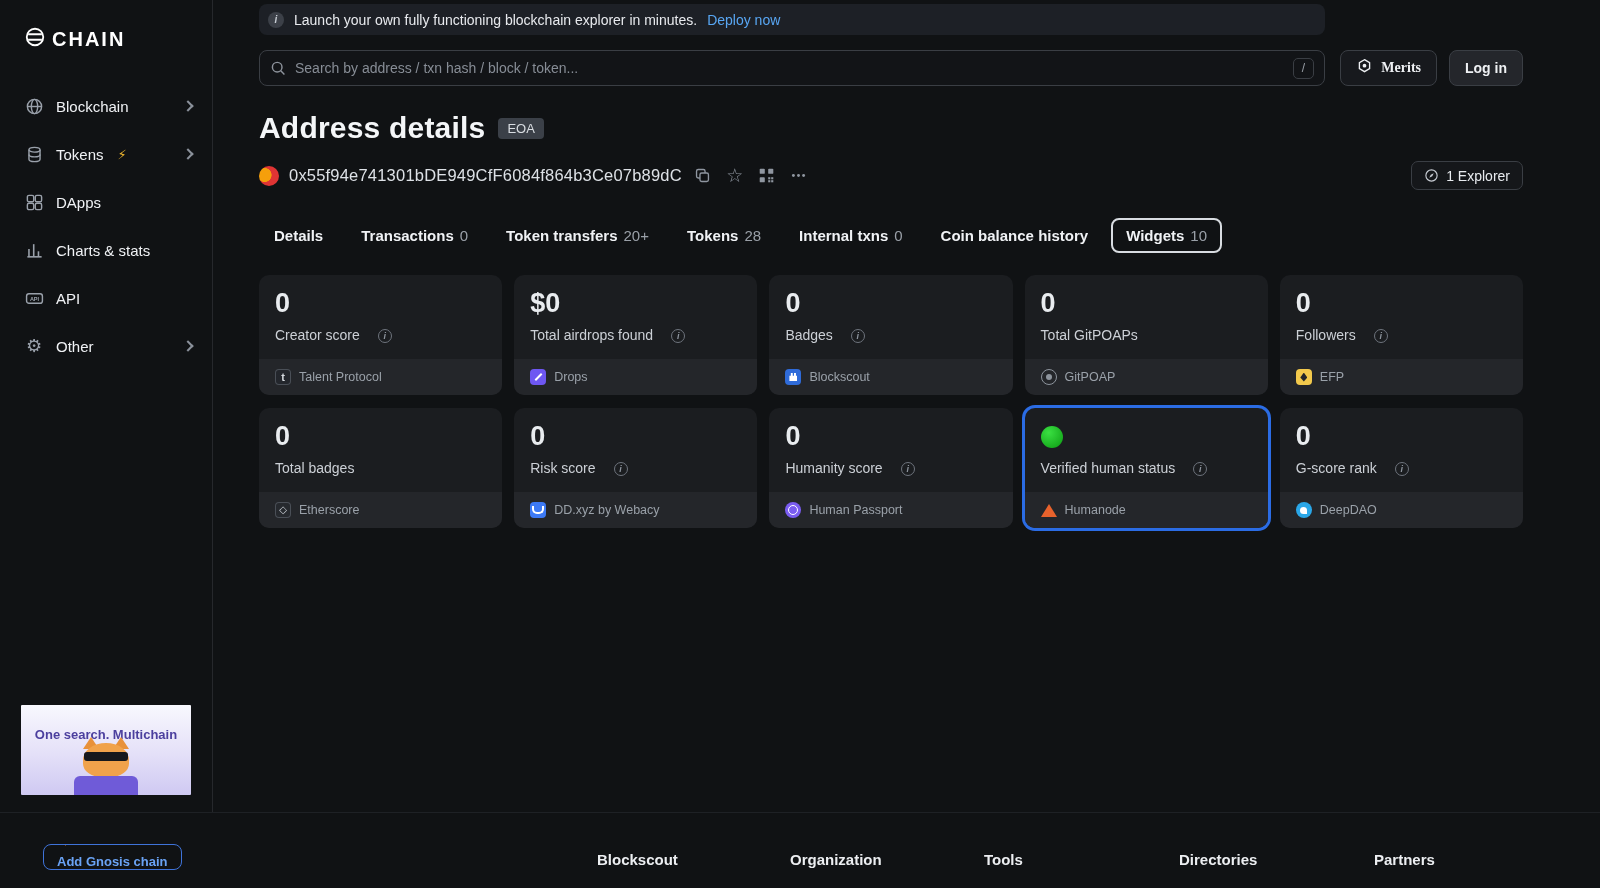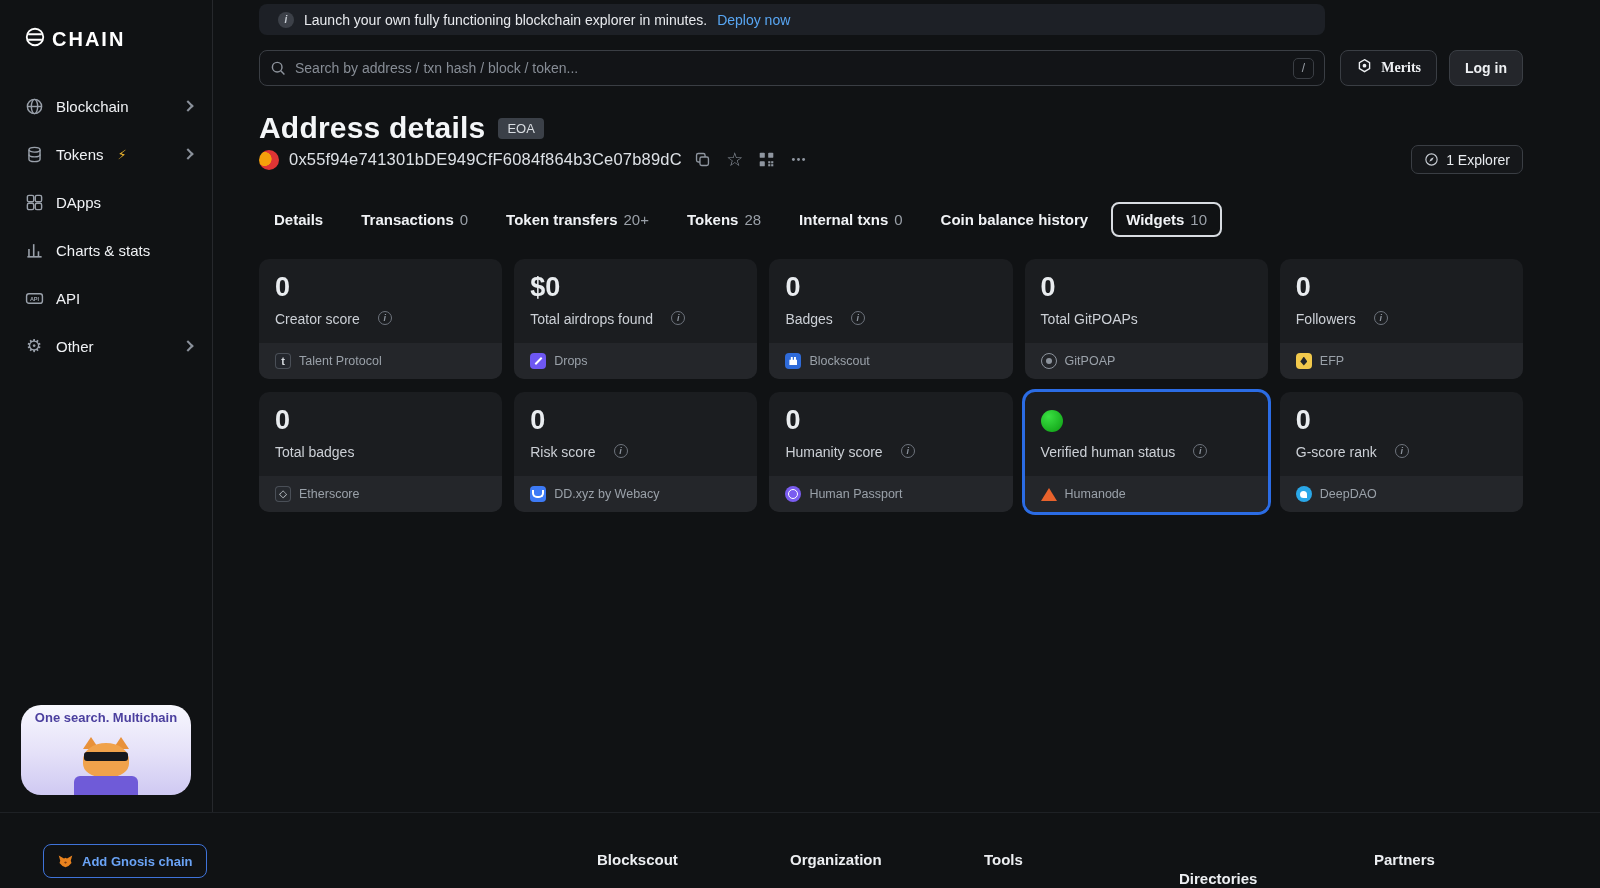--- a/index.html
+++ b/index.html
@@ -21,32 +21,32 @@
   .logo svg { width:22px; height:22px; }
   .logo-text { font-size:20px; font-weight:700; letter-spacing:2px; color:#ffffff; }
   .nav { margin-top:30px; }
   .nav-item { height:48px; display:flex; align-items:center; padding:0 20px 0 24px; gap:12px; color:#f0f2f5; font-size:15px; font-weight:500; cursor:pointer; }
   .nav-icon { width:20px; height:20px; color:#9aa1ab; display:flex; align-items:center; justify-content:center; flex:0 0 20px; }
   .nav-icon svg { width:19px; height:19px; }
   .gear-glyph { font-size:18px; line-height:1; color:#9aa1ab; }
   .bolt { color:#f3ba2f; font-size:13px; margin-left:2px; }
   .chev { margin-left:auto; width:8px; height:8px; border-right:2px solid #8b919b; border-top:2px solid #8b919b; transform:rotate(45deg); }
 
-  .promo { margin:auto 21px 0 21px; height:90px; border-radius:20px; background:linear-gradient(180deg,#f8f8fe 0%,#e4e0f8 55%,#cfc9f2 100%); position:relative; overflow:hidden; padding-top:5px; text-align:center; cursor:pointer; }
+  .promo { margin:auto 21px 0 21px; height:90px; border-radius:1px; background:linear-gradient(180deg,#f8f8fe 0%,#e4e0f8 55%,#cfc9f2 100%); position:relative; overflow:hidden; padding-top:22px; text-align:center; cursor:pointer; }
   .promo-title { color:#4b3f9e; font-weight:700; font-size:13px; }
   .cat-head { position:absolute; left:50%; transform:translateX(-50%); bottom:18px; width:46px; height:34px; background:#f0a24b; border-radius:50% 50% 40% 40%; }
   .cat-ear-l,.cat-ear-r { position:absolute; bottom:46px; width:0; height:0; border-left:8px solid transparent; border-right:8px solid transparent; border-bottom:12px solid #e8913a; }
   .cat-ear-l { left:62px; } .cat-ear-r { left:92px; }
   .cat-glasses { position:absolute; left:50%; transform:translateX(-50%); bottom:34px; width:44px; height:9px; background:#16181c; border-radius:3px; }
   .cat-laptop { position:absolute; left:50%; transform:translateX(-50%); bottom:0; width:64px; height:19px; background:#6f5bd8; border-radius:6px 6px 0 0; }
 
   
   .main { flex:1; padding:4px 77px 0 46px; }
 
-  .banner { height:31px; border-radius:8px; background:#1d2026; display:flex; align-items:center; gap:10px; padding:0 19px; font-size:14px; color:#e8eaee; width:1066px; }
+  .banner { height:31px; border-radius:8px; background:#1d2026; display:flex; align-items:center; gap:10px; padding:0 9px; font-size:14px; color:#e8eaee; width:1066px; }
   .banner-info { width:16px; height:16px; border-radius:50%; background:#3c4048; color:#c7ccd3; display:flex; align-items:center; justify-content:center; flex:0 0 16px; font-style:italic; font-size:10px; font-weight:700; }
   .banner-info::before { content:"i"; }
   .banner-link { color:#58a6f3; font-weight:500; cursor:pointer; }
 
   .row2 { margin-top:15px; display:flex; align-items:center; }
   .search { width:1066px; height:36px; border:1px solid #3a3e44; border-radius:8px; background:#121417; display:flex; align-items:center; padding:0 10px; gap:9px; }
   .search-icon { color:#8d939c; display:flex; }
   .search-icon svg { width:16px; height:16px; }
   .search input { flex:1; background:transparent; border:0; outline:none; color:#dfe3e8; font-size:14px; font-family:"Liberation Sans", sans-serif; }
   .search input::placeholder { color:#878d96; }
@@ -54,21 +54,21 @@
 
   .btn { height:36px; border-radius:8px; border:1px solid #3a3e44; background:#17191d; color:#eef0f3; font-weight:700; font-size:14px; display:flex; align-items:center; gap:8px; padding:0 15px; cursor:pointer; }
   .btn svg { width:17px; height:17px; }
   .btn-merits { margin-left:auto;font-family:Liberation Serif, serif; }
   .btn-login { margin-left:12px; background:#24262b; }
 
   .title-row { margin-top:25px; display:flex; align-items:center; gap:13px; }
   .page-title { font-size:30px; font-weight:700; color:#f4f6f8; letter-spacing:.2px; }
   .eoa-badge { background:#3b4048; color:#d9dde2; font-size:13px; font-weight:500; border-radius:4px; padding:3px 9px; }
 
-  .addr-row { display:flex; align-items:center; gap:10px; }
+  .addr-row { margin-top:16px; display:flex; align-items:center; gap:10px; }
   .avatar { width:20px; height:20px; border-radius:50%; background:radial-gradient(circle at 28% 45%, #f59f0b 0 37%, #df3434 40%); flex:0 0 20px; }
   .addr-text { font-size:16.5px; color:#dde1e6; font-weight:500; letter-spacing:.2px; }
   .icon-btn { color:#8f96a0; display:flex; align-items:center; justify-content:center; width:22px; height:22px; cursor:pointer; }
   .icon-btn svg { width:17px; height:17px; }
   .star-glyph { font-size:19px; line-height:1; }
   .explorer-btn { margin-left:auto; height:29px; border:1px solid #3a3e44; border-radius:7px; display:flex; align-items:center; gap:7px; padding:0 12px; color:#e8ebef; font-size:14px; font-weight:500; background:#15171a; cursor:pointer;justify-content:flex-end; }
   .explorer-btn svg { width:15px; height:15px; color:#c9ced5; }
 
   .tabs { margin-top:28px; display:flex; align-items:center; gap:8px; }
   .tab { display:flex; gap:6px; align-items:center; padding:7px 13px; font-weight:700; font-size:15px; color:#f0f2f5; border-radius:8px; border:2px solid transparent; cursor:pointer; white-space:nowrap; }
@@ -76,21 +76,21 @@
   .tab .count:empty { display:none; }
   .tab.selected { border-color:#d8dce1; }
 
   
   .cards { margin-top:22px; display:grid; grid-template-columns:repeat(5,1fr); gap:13px 12px; }
   .card { background:#1b1d20; border-radius:10px; height:120px; display:flex; flex-direction:column; cursor:pointer; }
   .card.highlight { box-shadow:0 0 0 3px #2b6ce4; }
   .card-body { padding:14px 16px 0; flex:1; }
   .value { font-size:27px; font-weight:700; color:#e9ecef; line-height:1.05; min-height:29px; display:flex; align-items:center; }
   .green-dot { width:22px; height:22px; border-radius:50%; background:radial-gradient(circle at 35% 30%, #3ae042, #0c9b12); }
-  .label-row { margin-top:9px; display:flex; align-items:flex-start; gap:18px; font-size:14px; color:#ccd0d6; }
+  .label-row { margin-top:9px; display:flex; align-items:flex-end; gap:18px; font-size:14px; color:#ccd0d6; }
   .info-icon { width:14px; height:14px; border:1px solid #6e747d; border-radius:50%; color:#8d949d; font-size:9px; font-style:italic; font-weight:700; display:inline-flex; align-items:center; justify-content:center; flex:0 0 14px; cursor:pointer; }
   .info-icon::before { content:"i"; }
   .card-footer { height:36px; background:#24262a; border-radius:0 0 10px 10px; display:flex; align-items:center; gap:8px; padding:0 16px; font-size:12.5px; color:#9aa1a9; }
   .brand-icon { width:16px; height:16px; border-radius:4px; display:flex; align-items:center; justify-content:center; flex:0 0 16px; position:relative; }
 
   .bi-talent { background:#23262c; box-shadow:inset 0 0 0 1px #4a4f57; color:#d7dbe0; font-size:11px; font-weight:700; }
   .bi-talent::after { content:"t"; line-height:1; }
   .bi-drops { background:#6e57f2; }
   .bi-drops::after { content:""; width:9px; height:2px; background:#fff; transform:rotate(-45deg); }
   .bi-blockscout { background:#2f6bd9; }
@@ -108,23 +108,23 @@
   .bi-humanode { background:transparent; width:0; height:0; border-left:8px solid transparent; border-right:8px solid transparent; border-bottom:13px solid #e8622c; border-radius:0; }
   .bi-deepdao { background:#2aa7e8; border-radius:50%; }
   .bi-deepdao::after { content:""; width:7px; height:7px; background:#fff; border-radius:50% 50% 0 50%; }
 
   
   .footer { position:absolute; left:0; right:0; bottom:0; height:76px; border-top:1px solid #1e2125; background:#101214; }
   .footer-col { position:absolute; top:38px; font-weight:700; font-size:15px; color:#eceef1; }
   .footer-col:nth-of-type(1){ left:597px; }
   .footer-col:nth-of-type(2){ left:790px; }
   .footer-col:nth-of-type(3){ left:984px; }
-  .footer-col:nth-of-type(4){ left:1179px;margin-top:19px; }
+  .footer-col:nth-of-type(4){ left:1179px; }
   .footer-col:nth-of-type(5){ left:1374px; }
-  .add-chain { position:absolute; left:43px; top:31px; height:34px; border:1px solid #3f73d9; border-radius:8px; display:flex; align-items:center; gap:8px; padding:0 13px; color:#6aa3f5; font-weight:700; font-size:13px; background:transparent; cursor:pointer; }
+  .add-chain { position:absolute; left:43px; top:31px; height:26px; border:1px solid #3f73d9; border-radius:8px; display:flex; align-items:flex-start; gap:8px; padding:0 13px; color:#6aa3f5; font-weight:700; font-size:13px; background:transparent; cursor:pointer;flex-direction:column; }
   .fox { width:17px; height:15px; }
 </style>
 </head>
 <body>
 
 <div class="app">
 
   <aside class="sidebar">
     <div class="logo">
       <span>

